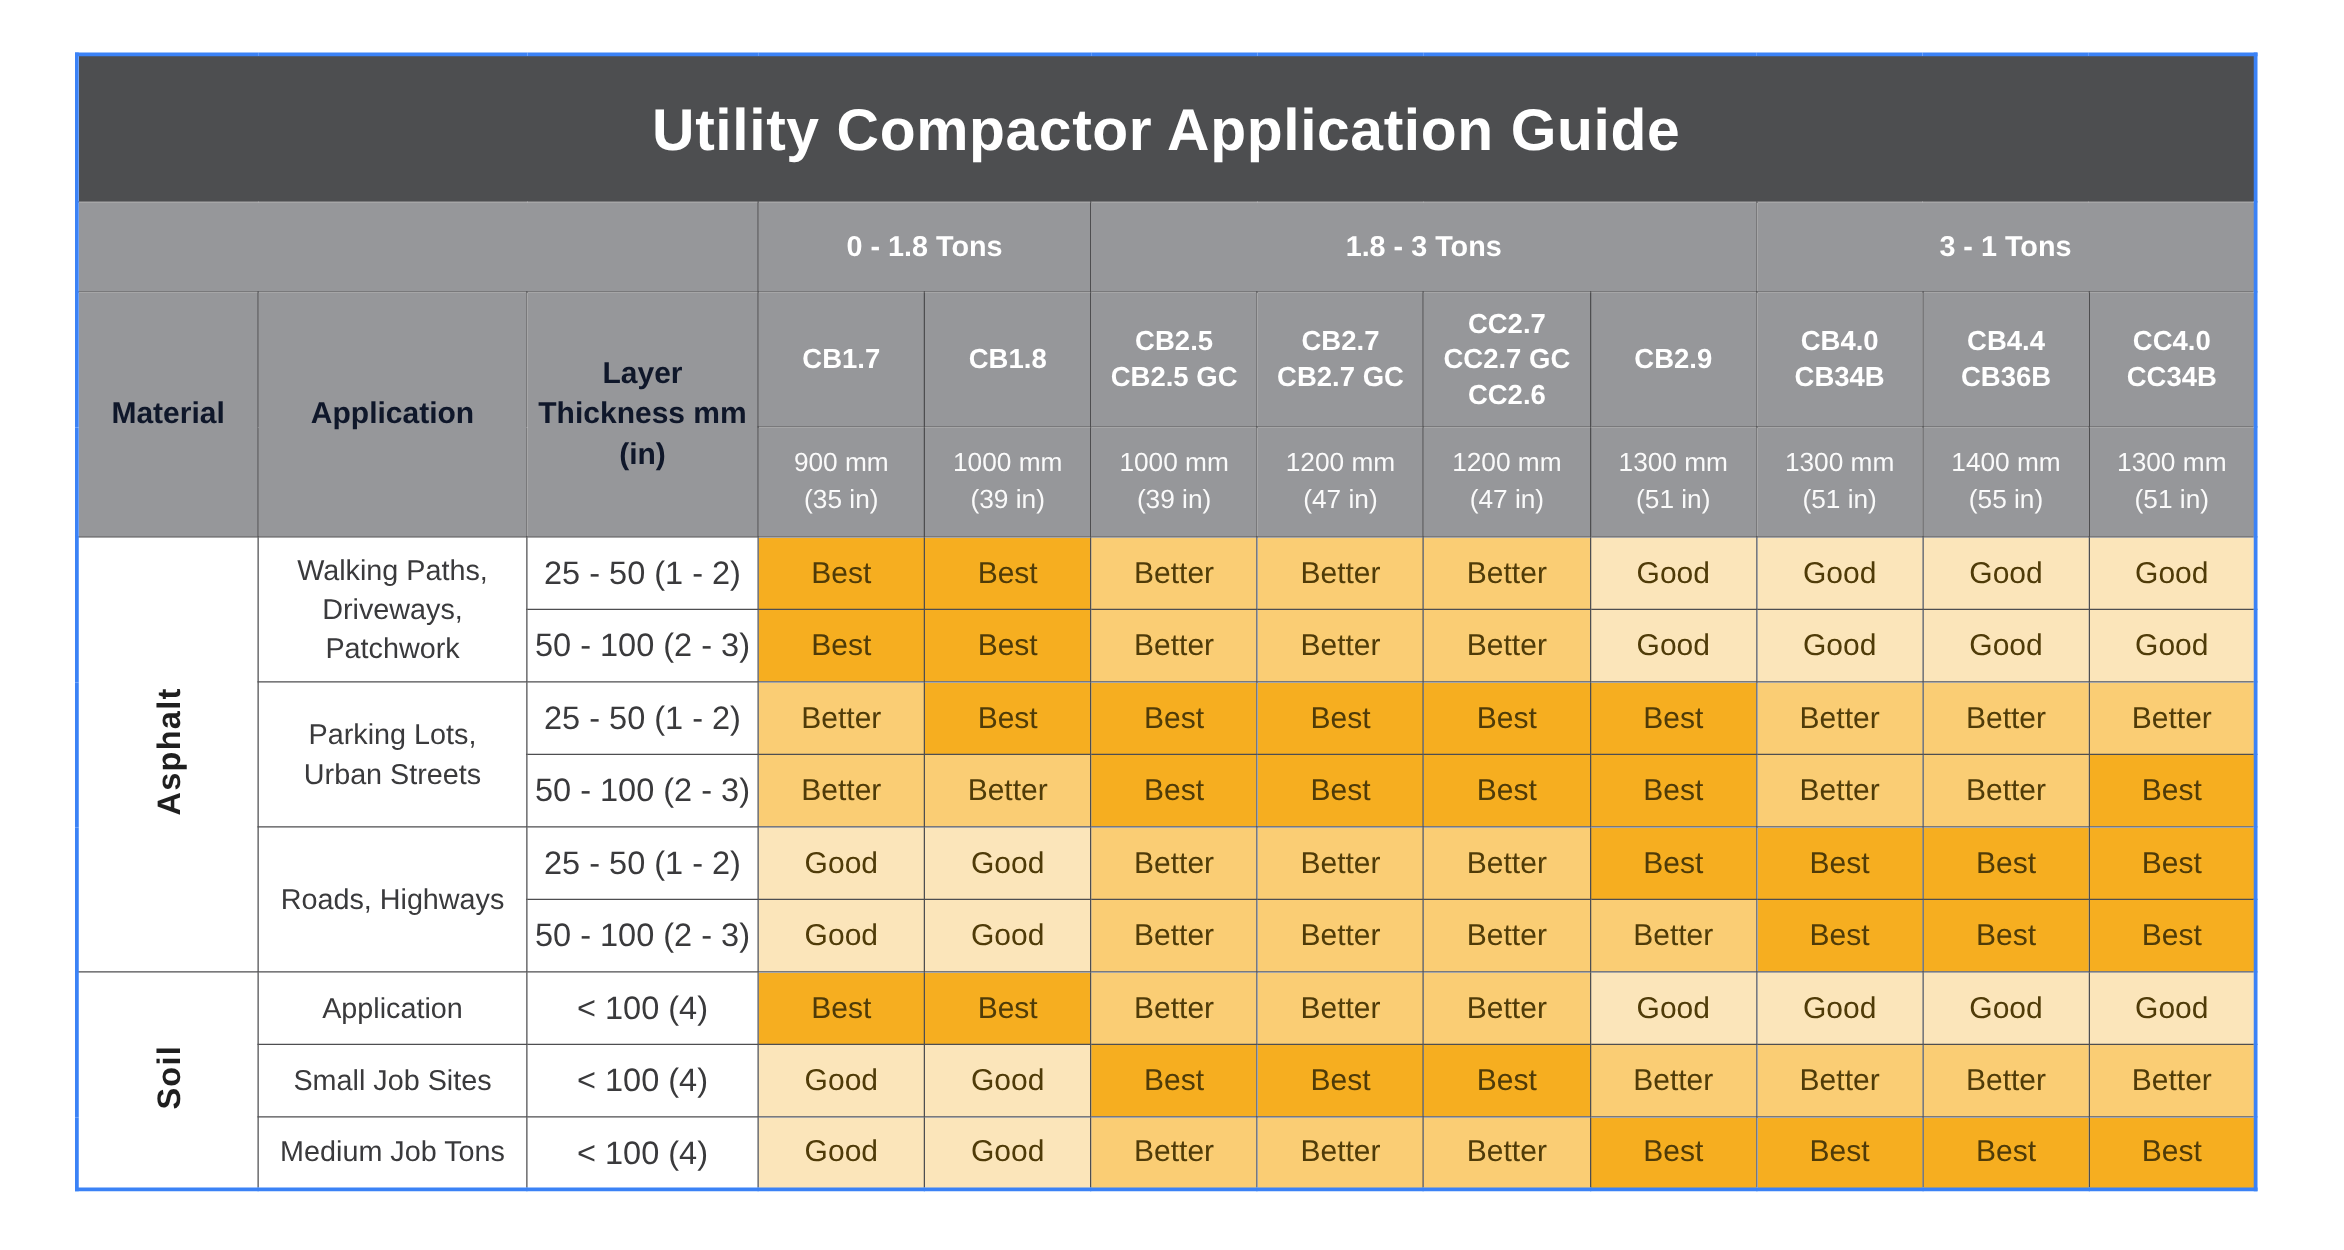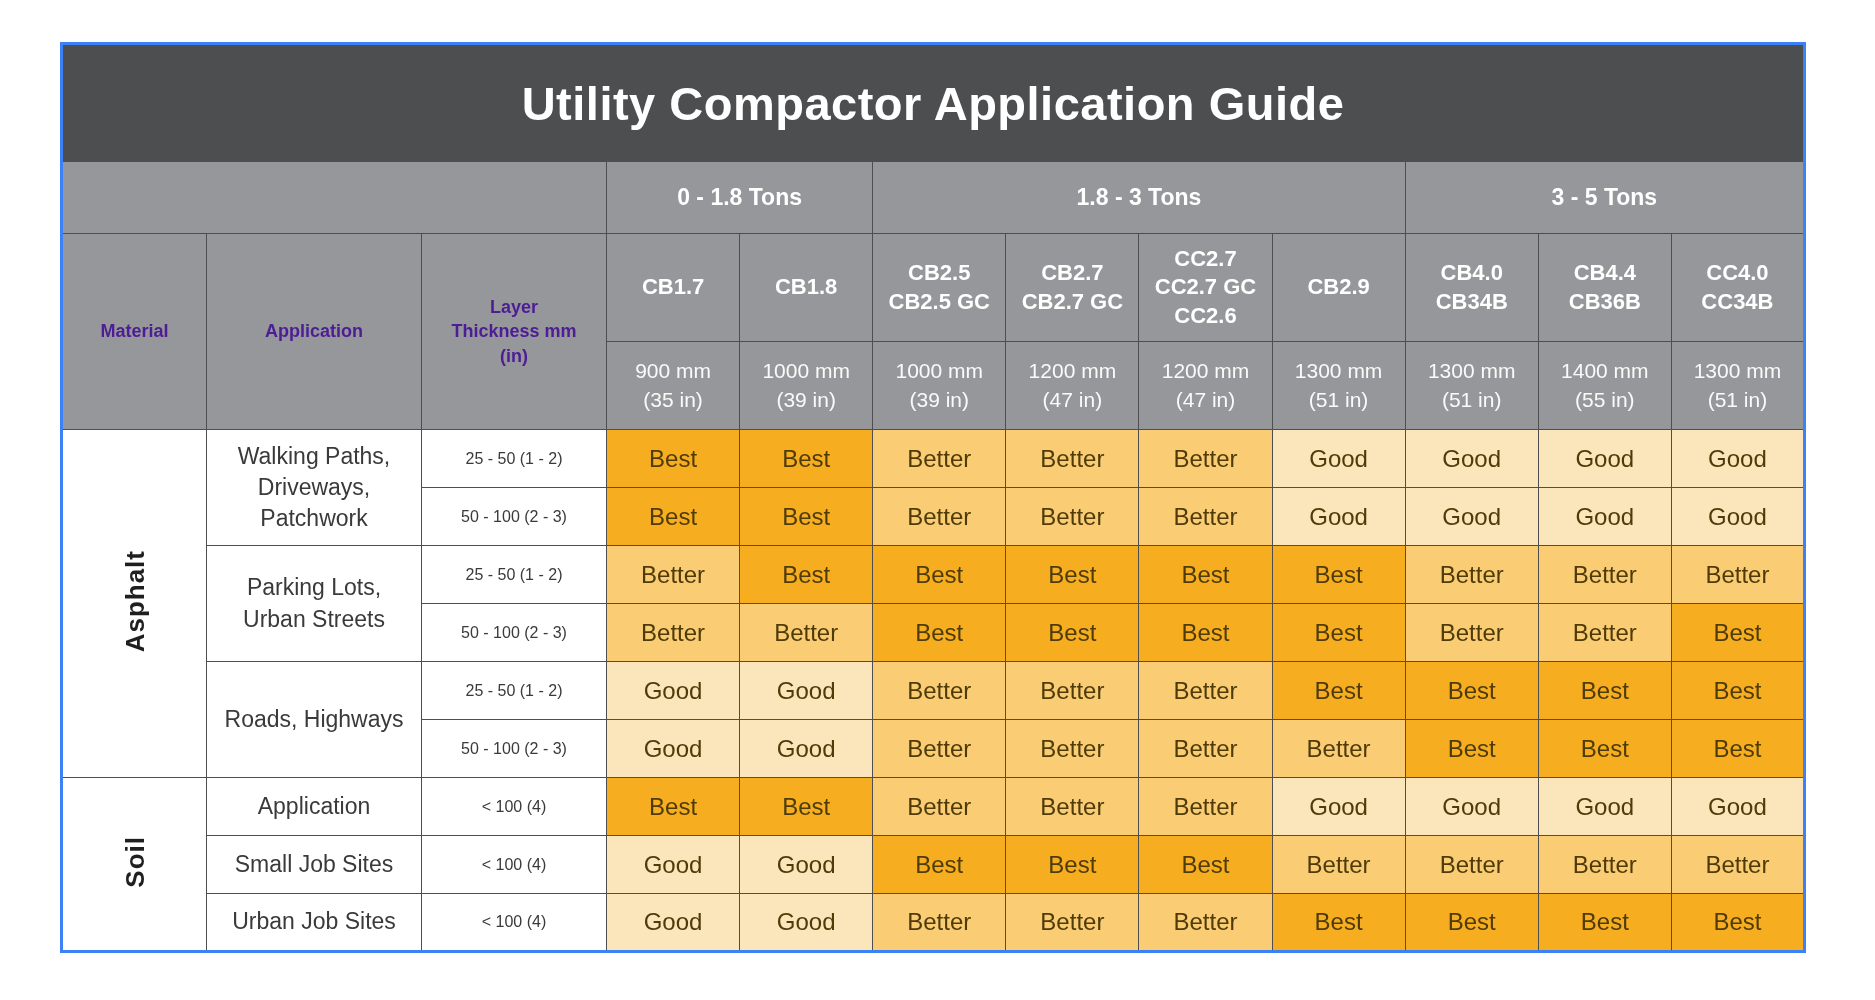--- a/index.html
+++ b/index.html
@@ -47,22 +47,22 @@
   }
   th.spacer-cell { background: var(--header-bg); }
   th.tons-cell {
     background: var(--header-bg);
     color: #ffffff;
     font-size: 23px;
     font-weight: bold;
   }
   th.colhead-cell {
     background: var(--header-bg);
-    color: #4c1d95;
-    font-size: 18px;
+    color: #0f172a;
+    font-size: 24px;
     font-weight: bold;
     white-space: pre-line;
     line-height: 1.35;
   }
   th.model-cell {
     background: var(--header-bg);
     color: #ffffff;
     font-size: 22px;
     font-weight: bold;
     white-space: pre-line;
@@ -91,21 +91,21 @@
     background: #ffffff;
     color: var(--body-text);
     font-size: 23px;
     white-space: pre-line;
     line-height: 1.35;
     margin-top: 11px;
   }
   td.thick-cell {
     background: #ffffff;
     color: var(--body-text);
-    font-size: 16px;
+    font-size: 26px;
   }
   td.rating {
     color: var(--rating-text);
     font-size: 24px;
   }
   td.rating-best   { background: var(--c-best); }
   td.rating-better { background: var(--c-better); }
   td.rating-good   { background: var(--c-good); }
 </style>
 </head>
@@ -128,21 +128,21 @@
         <col>
     </colgroup>
     <thead>
       <tr class="title-row">
         <th class="title-cell" colspan="12">Utility Compactor Application Guide</th>
       </tr>
       <tr class="tons-row">
         <th class="spacer-cell" colspan="3"></th>
         <th class="tons-cell" colspan="2">0 - 1.8 Tons</th>
         <th class="tons-cell" colspan="4">1.8 - 3 Tons</th>
-        <th class="tons-cell" colspan="3">3 - 5 Tons</th>
+        <th class="tons-cell" colspan="3">3 - 1 Tons</th>
       </tr>
       <tr class="models-row">
         <th class="colhead-cell" rowspan="2">Material</th>
         <th class="colhead-cell" rowspan="2">Application</th>
         <th class="colhead-cell" rowspan="2">Layer
 Thickness mm
 (in)</th>
         <th class="model-cell">CB1.7</th>
         <th class="model-cell">CB1.8</th>
         <th class="model-cell">CB2.5
@@ -282,21 +282,21 @@
           <td class="rating rating-good">Good</td>
           <td class="rating rating-best">Best</td>
           <td class="rating rating-best">Best</td>
           <td class="rating rating-best">Best</td>
           <td class="rating rating-better">Better</td>
           <td class="rating rating-better">Better</td>
           <td class="rating rating-better">Better</td>
           <td class="rating rating-better">Better</td>
         </tr>
         <tr>
-          <td rowspan="1" class="app-cell">Urban Job Sites</td>
+          <td rowspan="1" class="app-cell">Medium Job Tons</td>
           <td class="thick-cell">&lt; 100 (4)</td>
           <td class="rating rating-good">Good</td>
           <td class="rating rating-good">Good</td>
           <td class="rating rating-better">Better</td>
           <td class="rating rating-better">Better</td>
           <td class="rating rating-better">Better</td>
           <td class="rating rating-best">Best</td>
           <td class="rating rating-best">Best</td>
           <td class="rating rating-best">Best</td>
           <td class="rating rating-best">Best</td>

